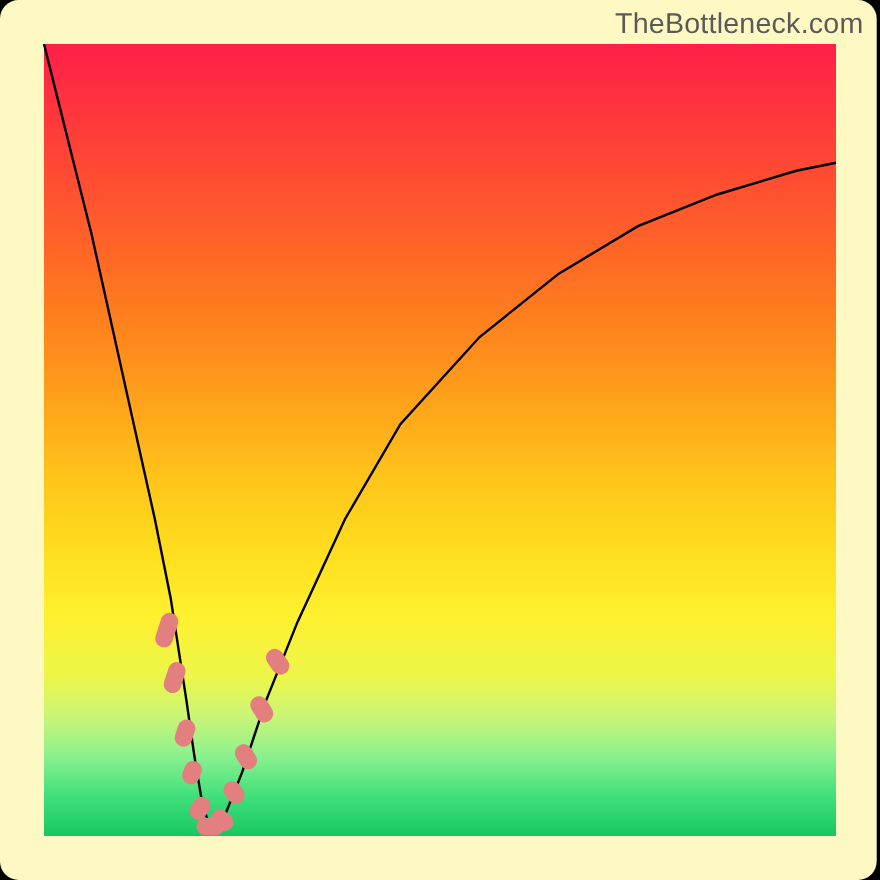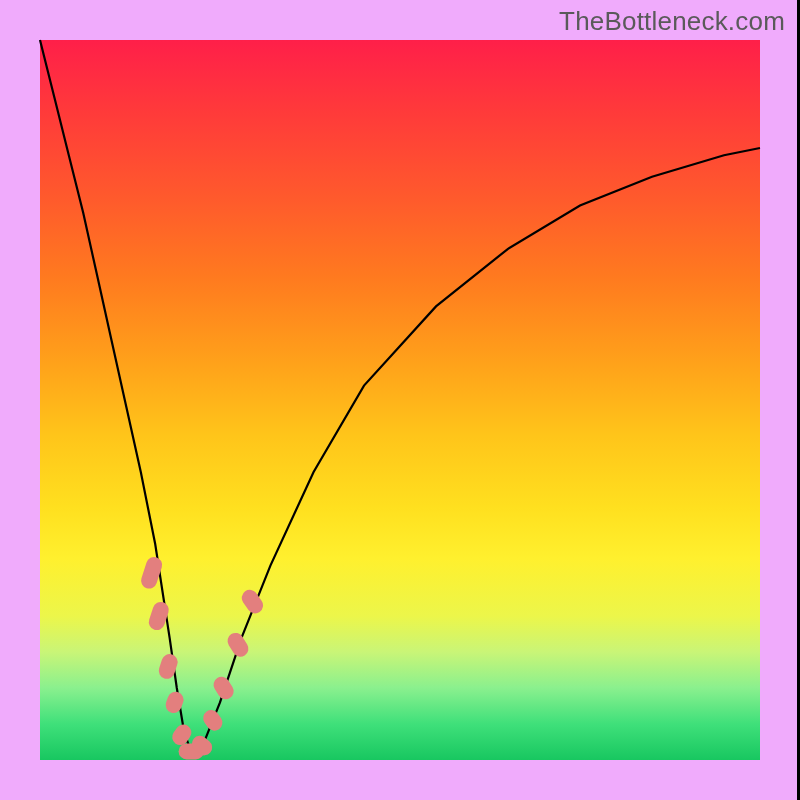--- a/index.html
+++ b/index.html
@@ -8,21 +8,22 @@
     width: 800px;
     height: 800px;
     overflow: hidden;
     background: #000;
     font-family: Arial, Helvetica, sans-serif;
   }
   .frame {
     position: relative;
     width: 797px;
     height: 800px;
-    background: #f0abfc;
+    background: #fef9c3;
+    border-radius: 17px;
   }
   .plot-area {
     position: absolute;
     left: 40px;
     top: 40px;
     width: 720px;
     height: 720px;
     background: linear-gradient(to bottom,
       #ff1f49 0%,
       #ff3a3a 10%,

